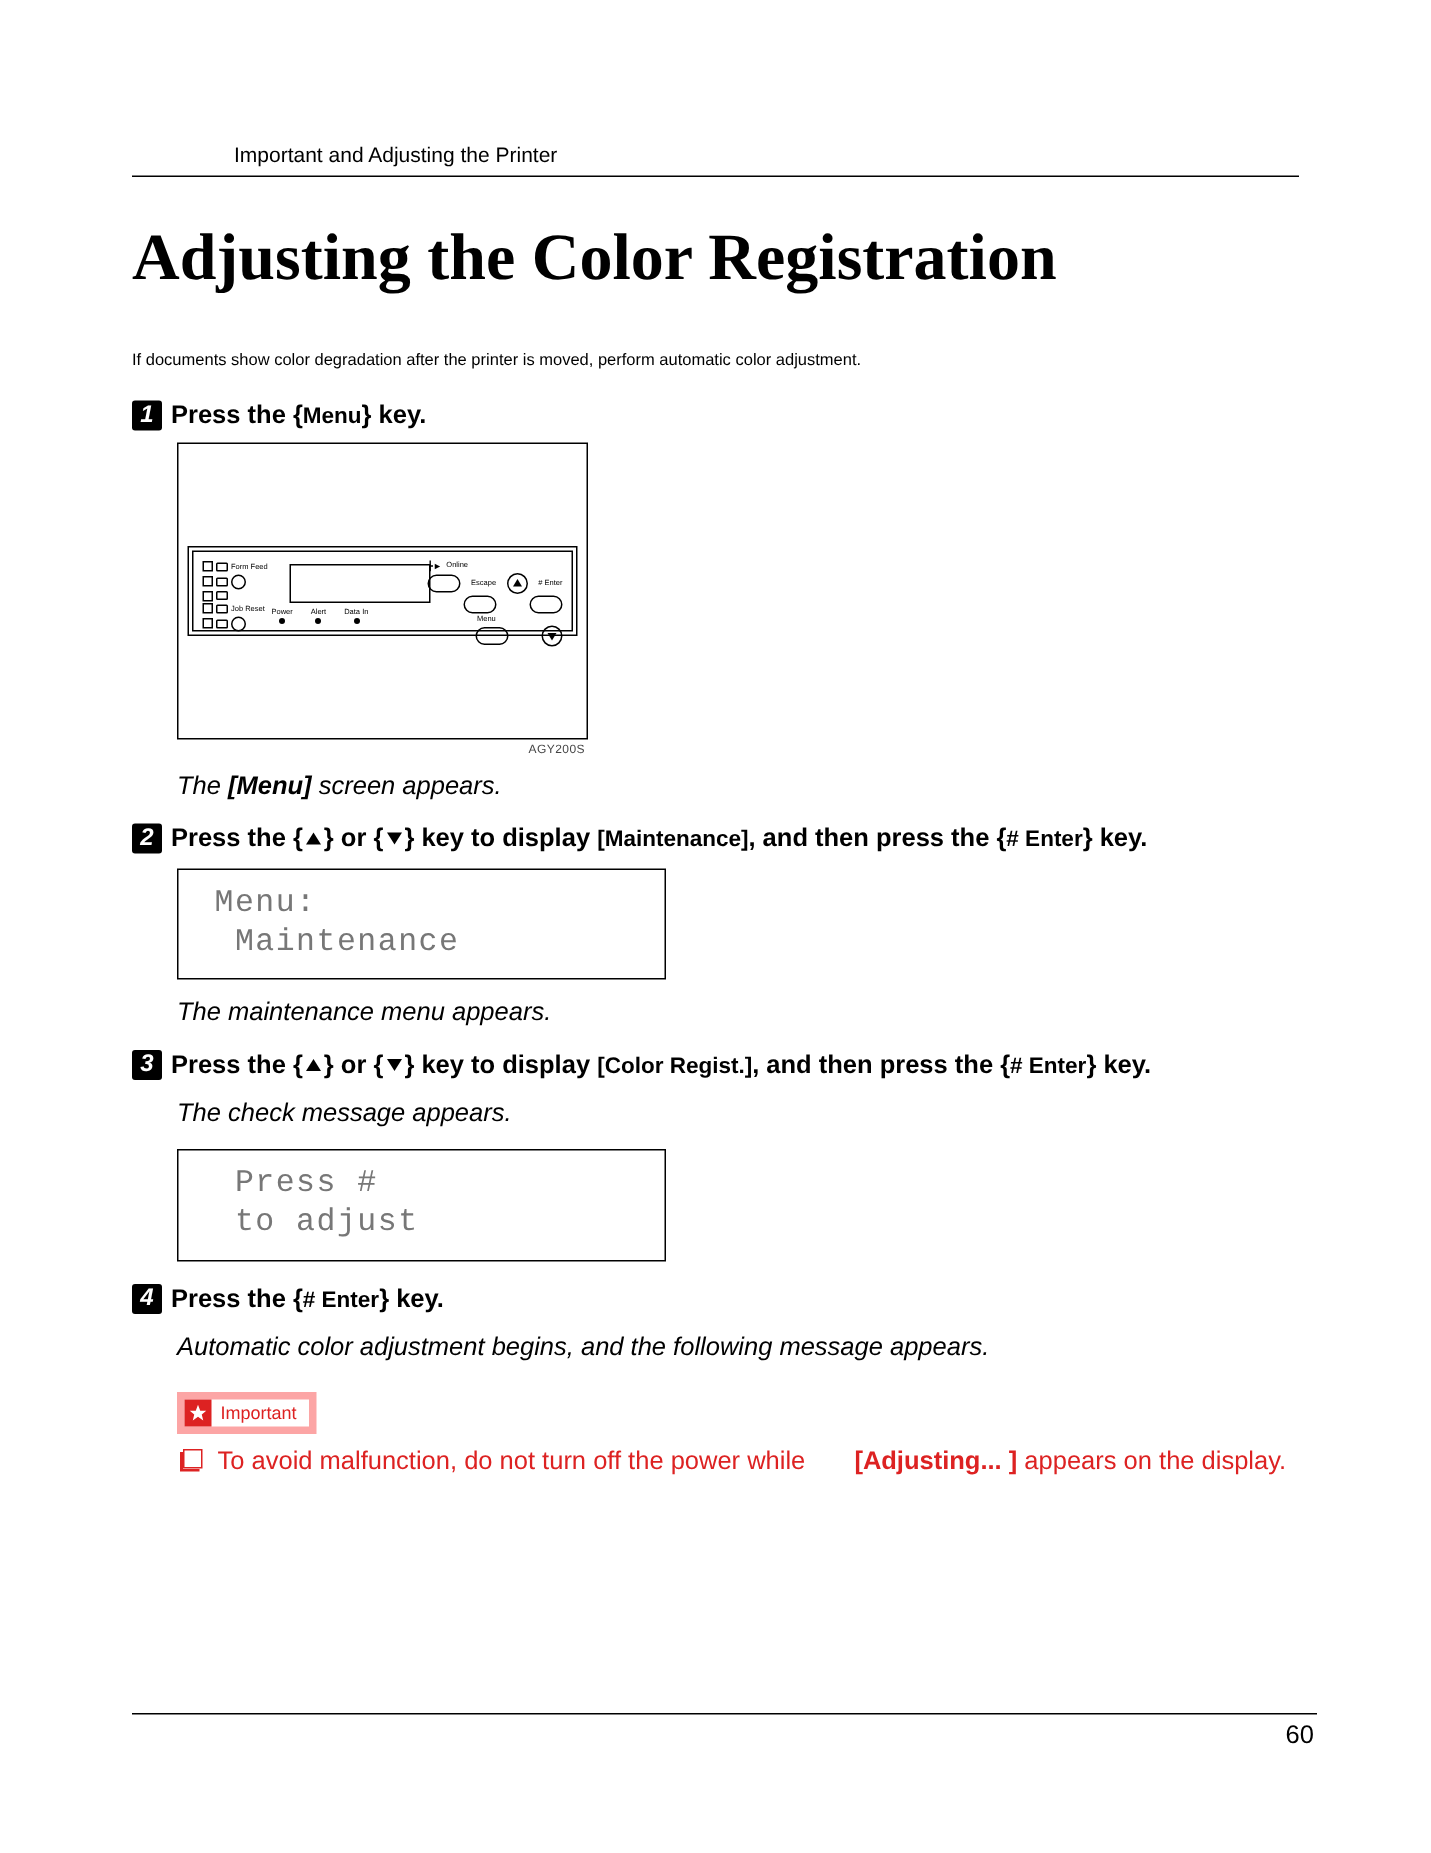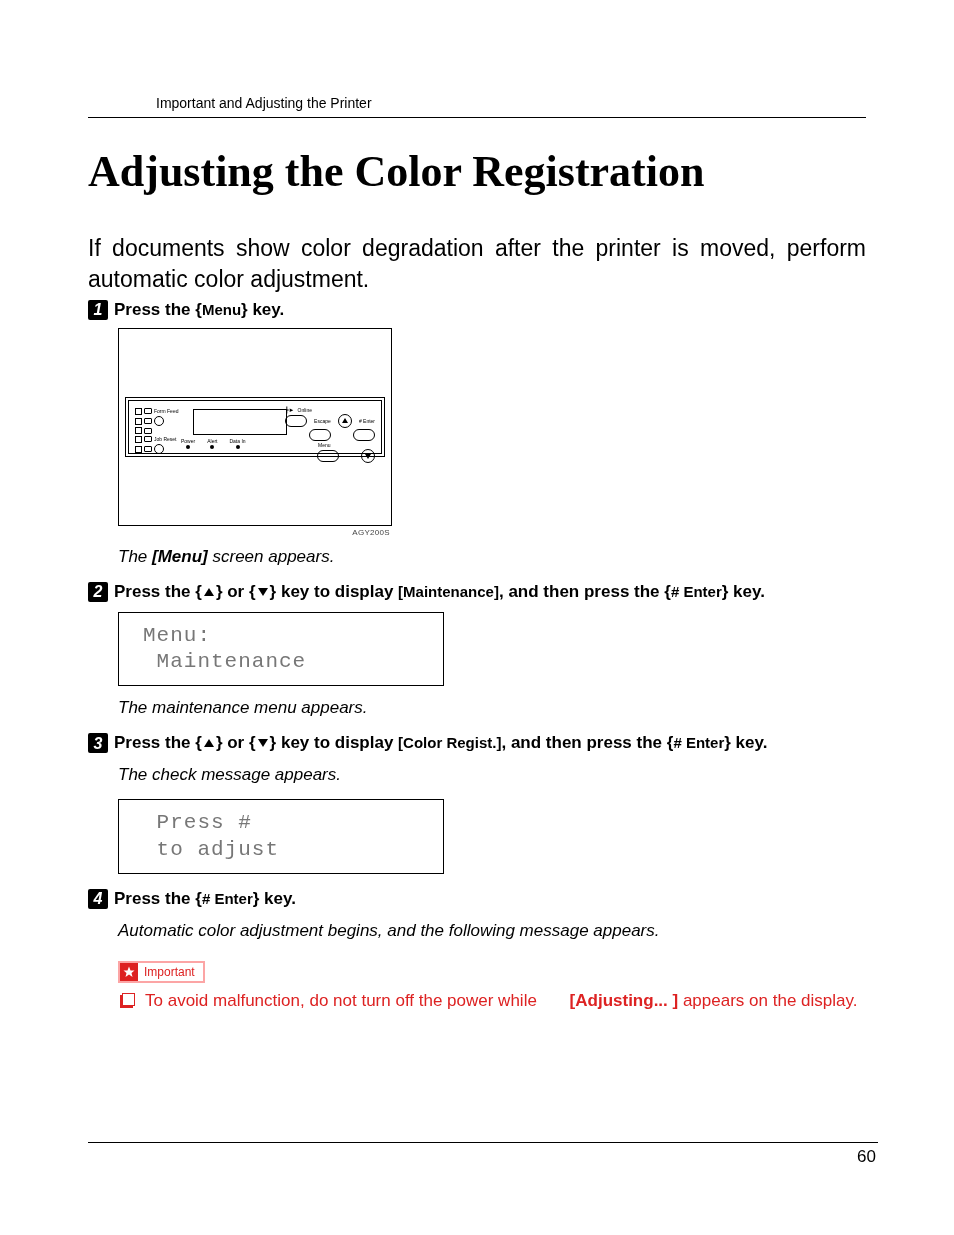--- a/index.html
+++ b/index.html
@@ -27,23 +27,23 @@
     border-top: 1px solid #000;
     margin: 0 0 28px 0;
   }
   h1.title {
     font-family: "Century Schoolbook", "Bookman Old Style", Georgia, serif;
     font-weight: bold;
     font-size: 44px;
     margin: 0 0 36px 0;
   }
   .intro {
-    font-size: 23px;
+    font-size: 11px;
     line-height: 1.35;
-    margin: 0 0 4px 0;
+    margin: 0 0 18px 0;
     text-align: justify;
   }
   .step {
     margin-bottom: 14px;
   }
   .step-head {
     display: flex;
     align-items: flex-start;
     gap: 6px;
     font-size: 17px;
@@ -165,21 +165,21 @@
     font-size: 21px;
     color: #777;
     letter-spacing: 1px;
     line-height: 1.25;
     white-space: pre;
   }
   
   .important-tag {
     display: inline-flex;
     align-items: center;
-    border: 2px solid #fca5a5;
+    border: 5px solid #fca5a5;
     height: 18px;
     margin: 6px 0 6px 0;
     text-align: center;
   }
   .important-star {
     width: 18px; height: 18px; background: #d22; display:flex; align-items:center; justify-content:center;
   }
   .important-star svg { width:12px; height:12px; fill:#fff; }
   .important-label {
     font-size: 12px;

